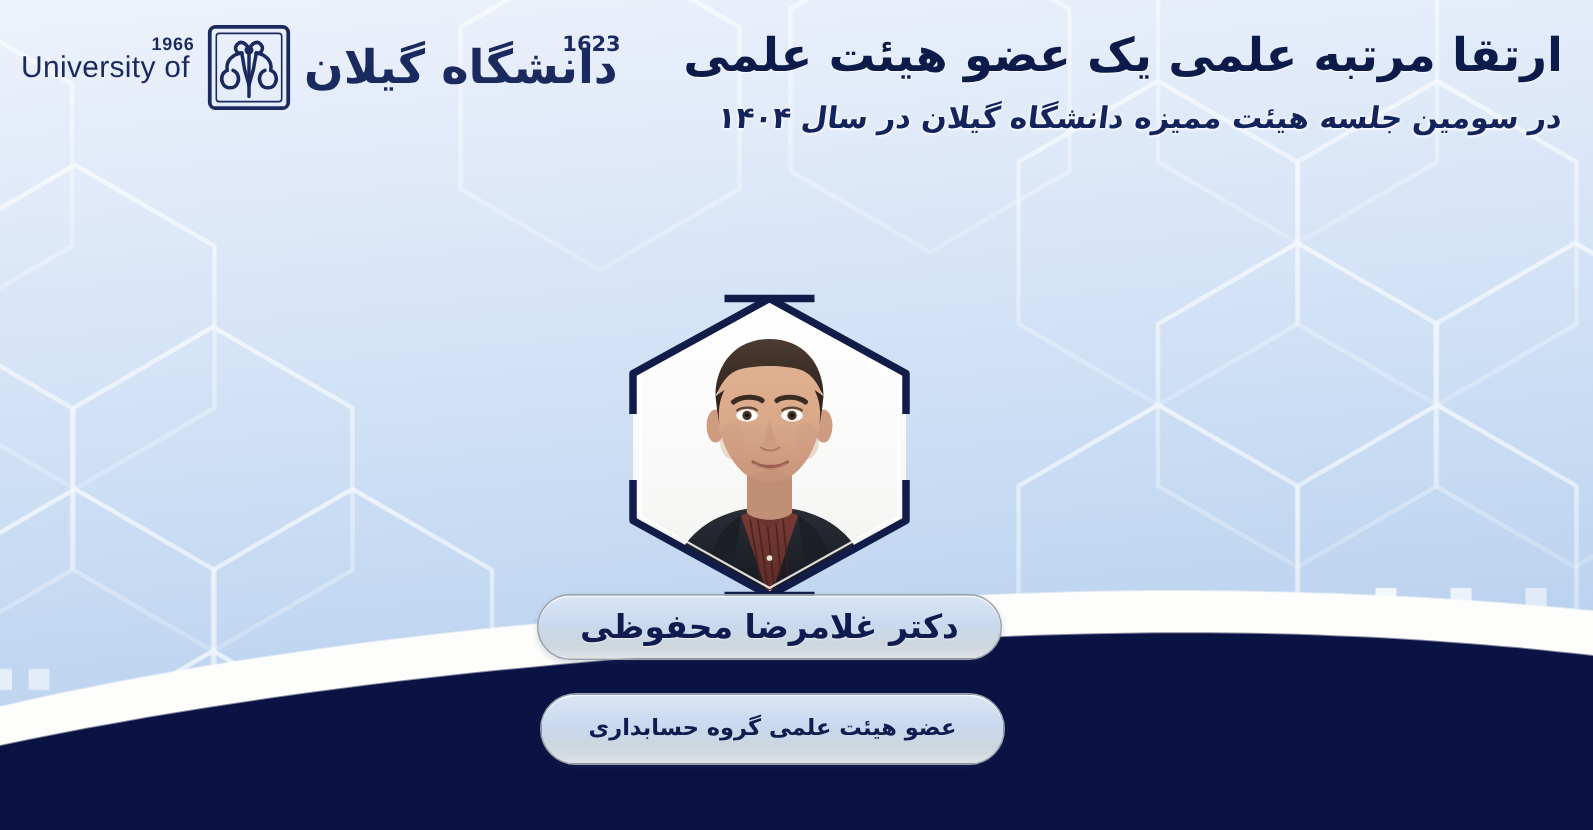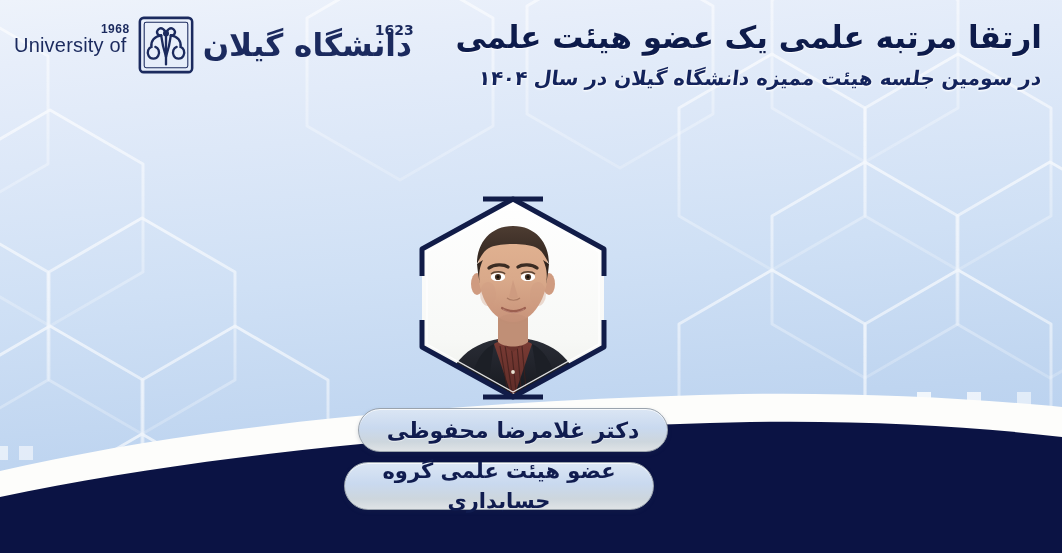--- a/index.html
+++ b/index.html
@@ -119,28 +119,28 @@
     border:1px solid #9aa3ad;
     border-radius:999px;
     background:linear-gradient(180deg,#dbe6f4 0%, #c9d9ef 45%, #cdd6dd 78%, #dfe3e6 100%);
     box-shadow:0 2px 4px rgba(40,55,90,.18),
                inset 0 1px 0 rgba(255,255,255,.75);
     color:#101c4f;
     font-family:"DejaVu Sans", sans-serif;
     font-weight:700;
   }
   #badge-name {
-    left:358px; top:408px; width:310px; height:44px;
+    left:358px; top:396px; width:310px; height:44px;
     font-size:22px;
     text-shadow:0 1px 1px rgba(255,255,255,.6);
   }
   #badge-role {
-    left:344px; top:462px; width:310px; height:48px;
+    left:360px; top:462px; width:310px; height:48px;
     gap:2px;
-    font-size:21px; line-height:1.45;
+    font-size:15px; line-height:1.45;
   }
 </style>
 </head>
 <body>
 
 <div id="stage">
 
   <div class="bg-layer">
     <svg width="1062" height="553" viewBox="0 0 1062 553">
       <defs>
@@ -230,21 +230,21 @@
     <path d="M0,104 C200,62 440,38 710,30 C840,26 960,32 1062,44 L1062,160 L0,160 Z" fill="#0b1344"></path>
   </svg>
 
   <div id="header">
 
     <div id="logo-block">
 
       <div id="logo-en">
         <div class="l1">
           <span>University of</span>
-          <span class="year-lat">1968</span>
+          <span class="year-lat">1966</span>
         </div>
       </div>
 
       <svg id="emblem" viewBox="0 0 64 64">
         <rect x="5" y="4" width="54" height="56" rx="4" fill="none" stroke="#1b2a5e" stroke-width="2.6"></rect>
         <rect x="9.5" y="8.5" width="45" height="47" rx="2" fill="none" stroke="#1b2a5e" stroke-width="1.1"></rect>
         <g fill="none" stroke="#1b2a5e" stroke-width="2.4" stroke-linecap="round">
           <path d="M32 22 L32 52"></path>
           <path d="M32 22 C32 16 27 13 24 16 C21 19 24 23 27 22"></path>
           <path d="M32 22 C32 16 37 13 40 16 C43 19 40 23 37 22"></path>

